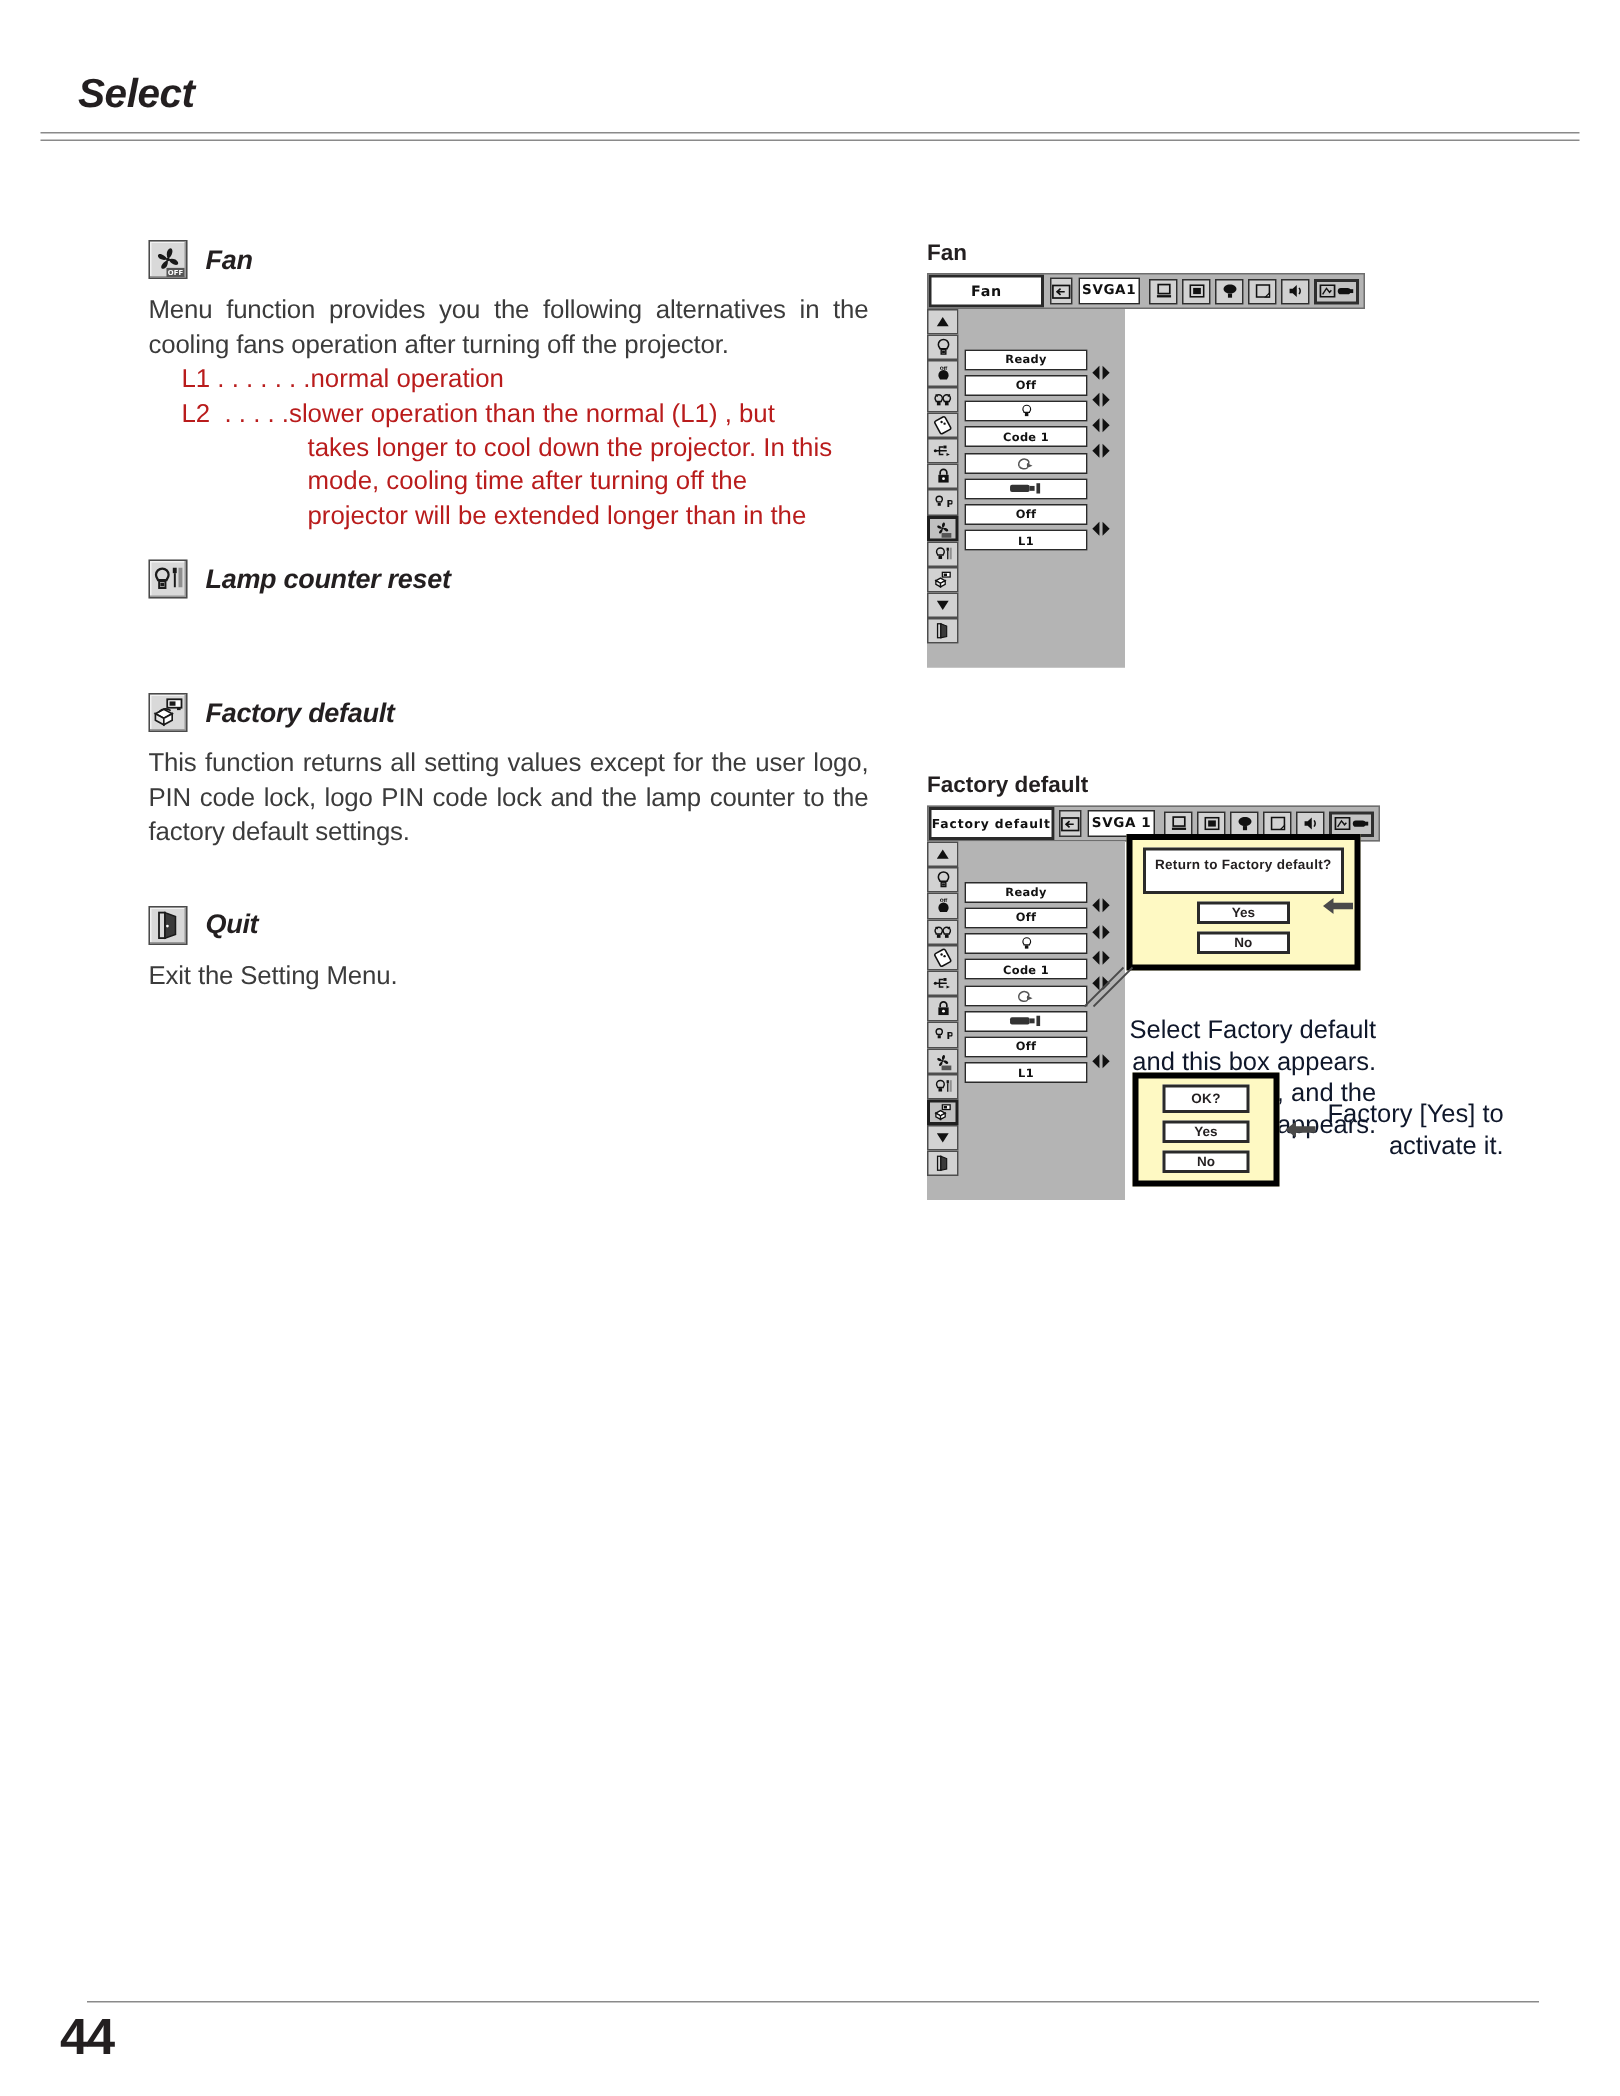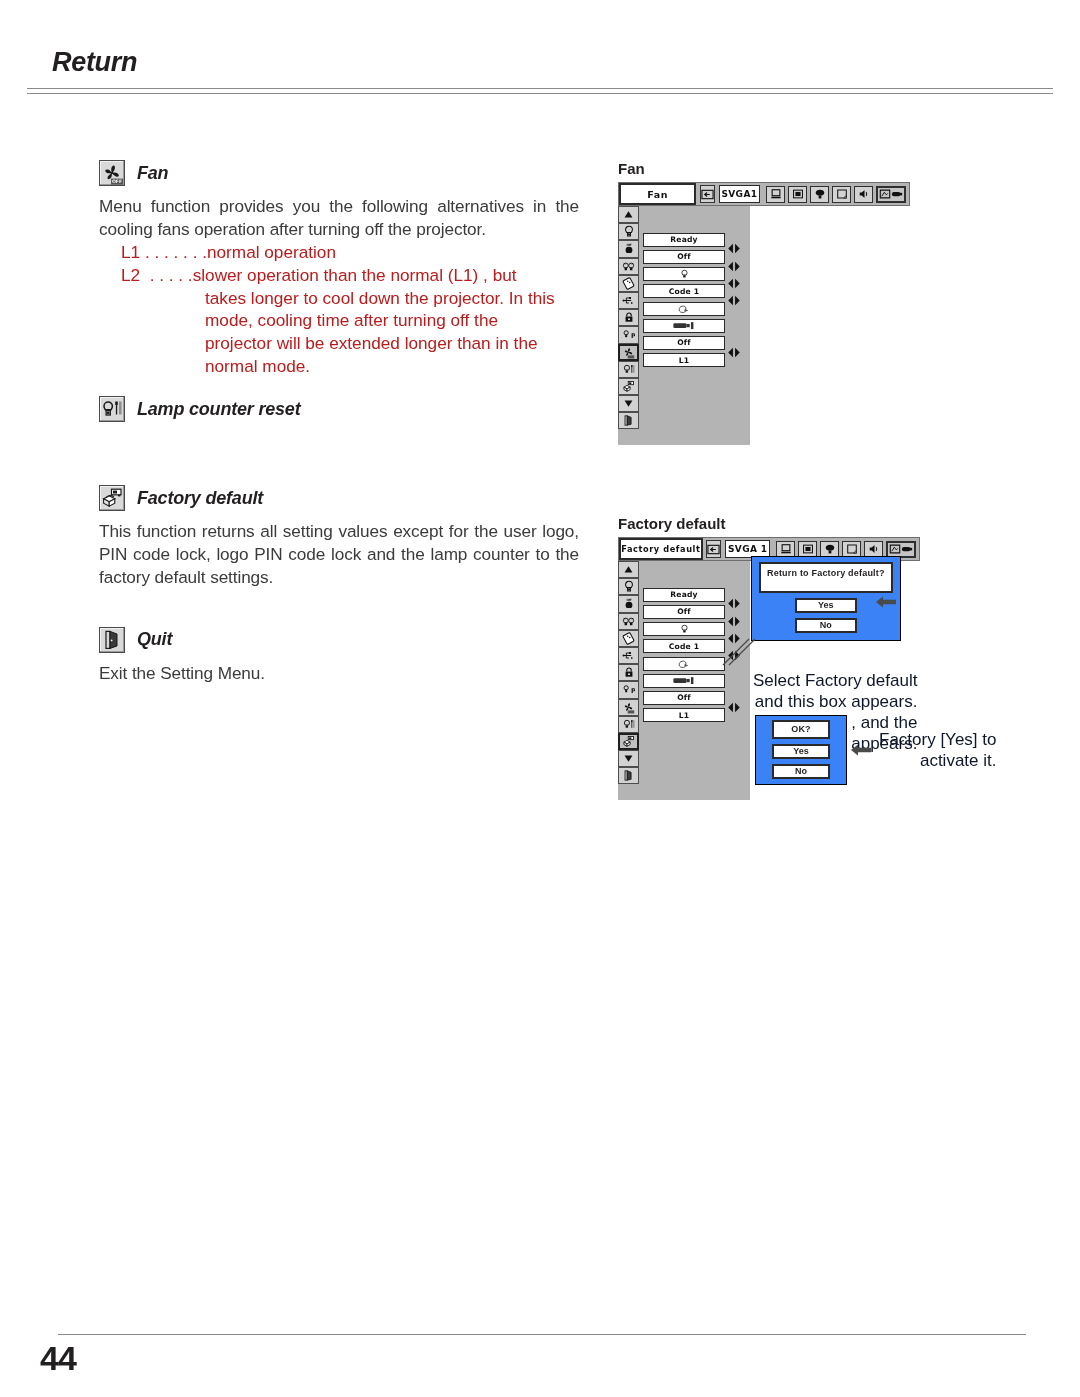--- a/index.html
+++ b/index.html
@@ -263,22 +263,22 @@
     flex: 1;
   }
   .osd-tail {
     height: 16px;
     background: #b4b4b4;
     width: 132px;
   }
 
   
   .osd-dialog {
-    background: #3b82f6;
-    border: 1px solid #000000;
+    background: #fef9c3;
+    border: 4px solid #000000;
     padding: 5px 7px 7px;
     box-sizing: border-box;
     display: inline-block;
   }
   .dlg-msg {
     background: #ffffff;
     border: 2px solid #2a2a2a;
     box-sizing: border-box;
     font-size: 9px;
     font-weight: bold;
@@ -323,21 +323,21 @@
     font-size: 34px;
     font-weight: bold;
     color: #231f20;
     letter-spacing: -1px;
   }
 </style>
 </head>
 <body>
 
 <div class="page-header">
-  <div class="title">Return</div>
+  <div class="title">Select</div>
 </div>
 <div class="header-rule"></div>
 
 <div class="col-left">
 
   <div class="sec">
     <div class="sec-head">
       <span class="docicon">
         <svg width="24" height="24" viewBox="0 0 24 24">
           <g fill="#1a1a1a">
@@ -359,21 +359,20 @@
         <span class="key">L1 . . . . . . .</span>
         <span class="val">normal operation</span>
       </div>
       <div class="row">
         <span class="key">L2  . . . . .</span>
         <span class="val j">slower operation than the normal (L1) , but</span>
       </div>
       <div class="cont">takes longer to cool down the projector.  In this</div>
       <div class="cont">mode, cooling time after turning off the</div>
       <div class="cont">projector will be extended longer than in the</div>
-      <div class="cont last">normal mode.</div>
     </div>
   </div>
 
   <div class="gap-sm"></div>
 
   <div class="sec">
     <div class="sec-head">
       <span class="docicon">
         <svg width="24" height="24" viewBox="0 0 24 24">
           <g fill="none" stroke="#1a1a1a" stroke-width="1.5">

